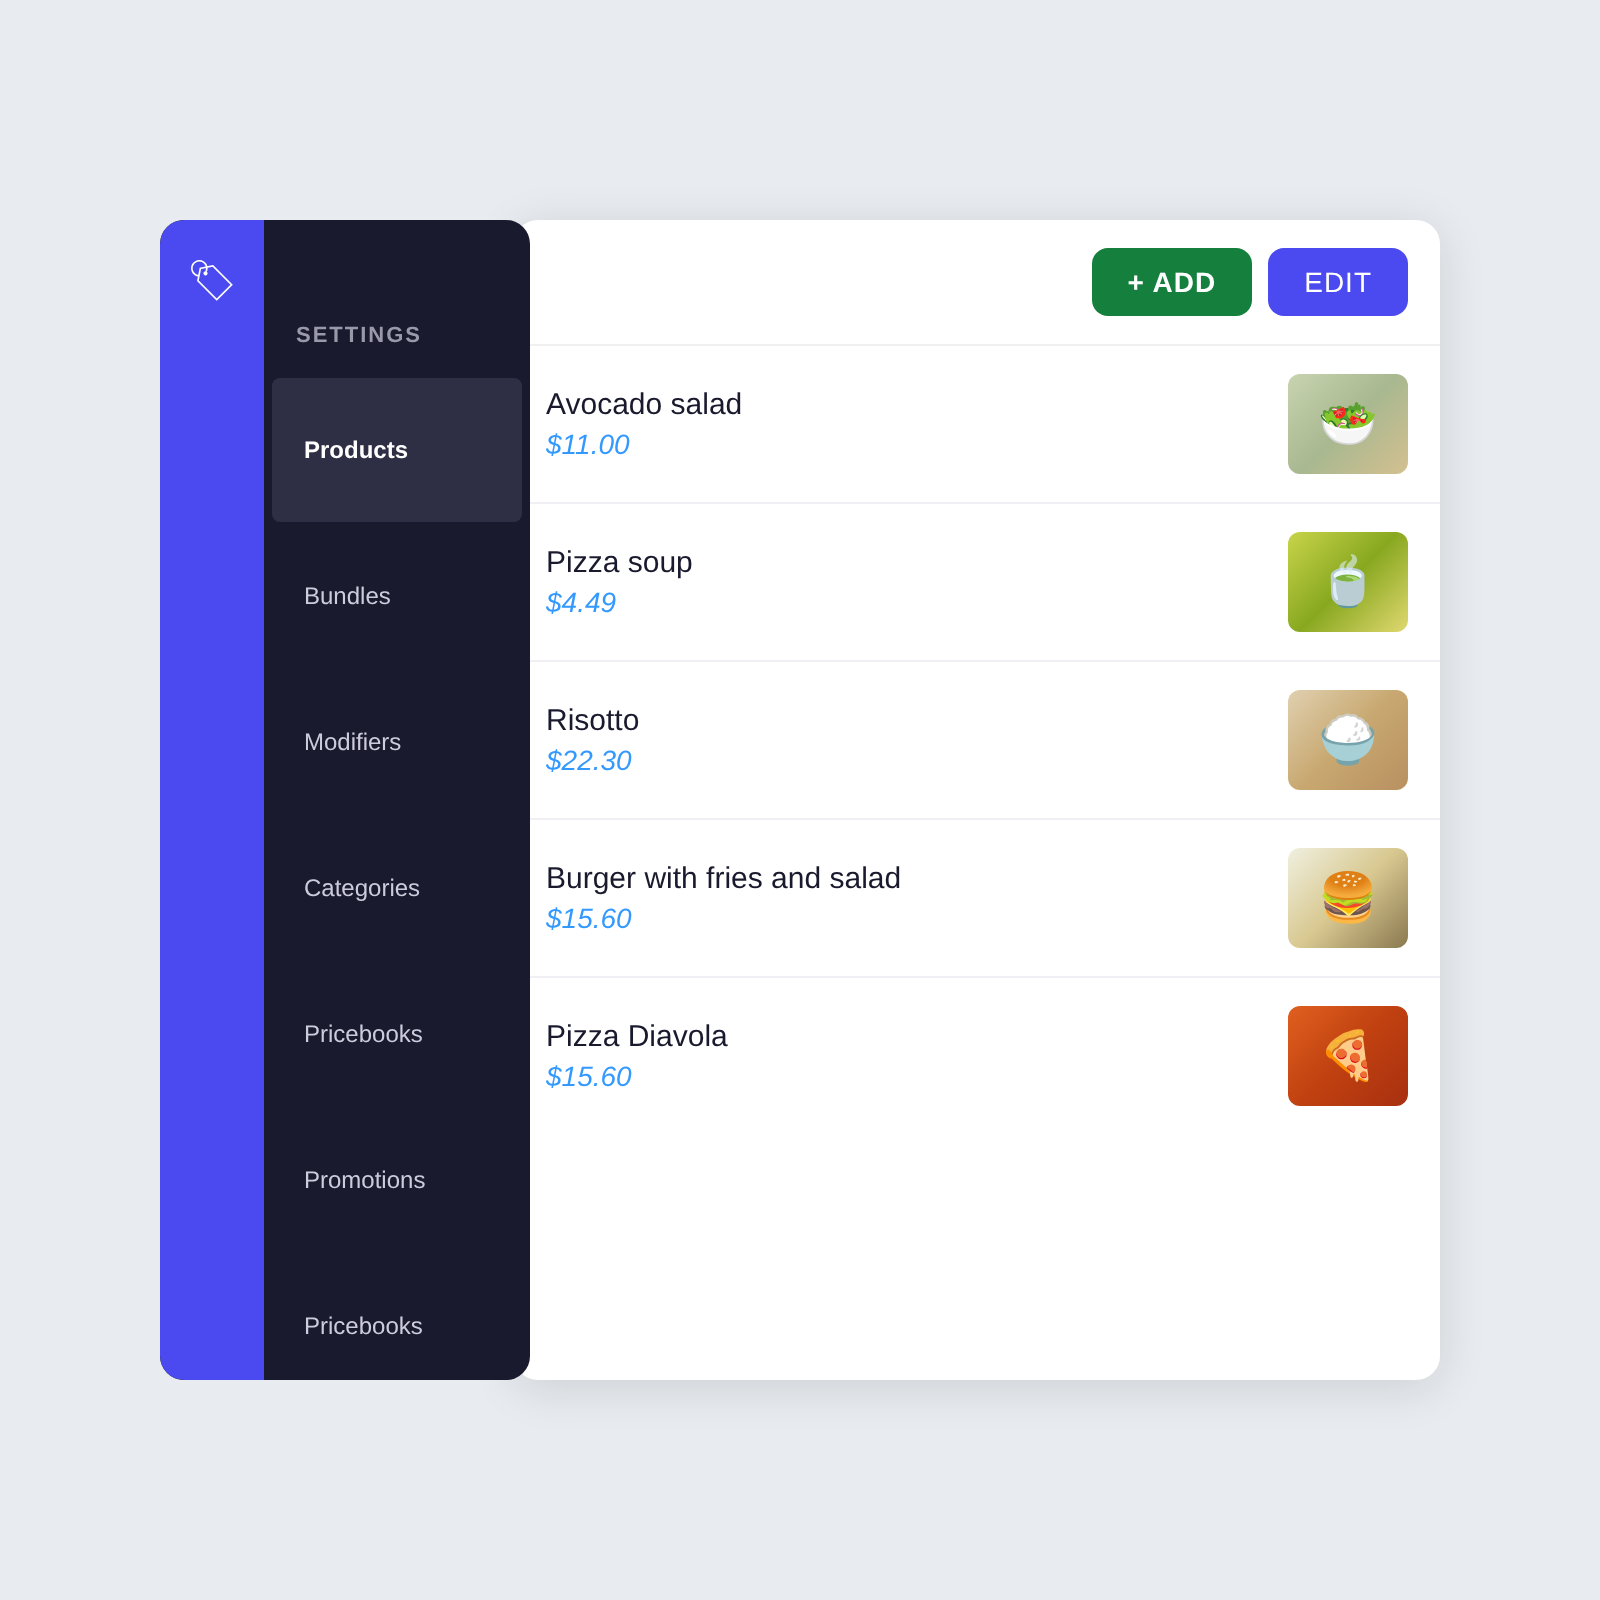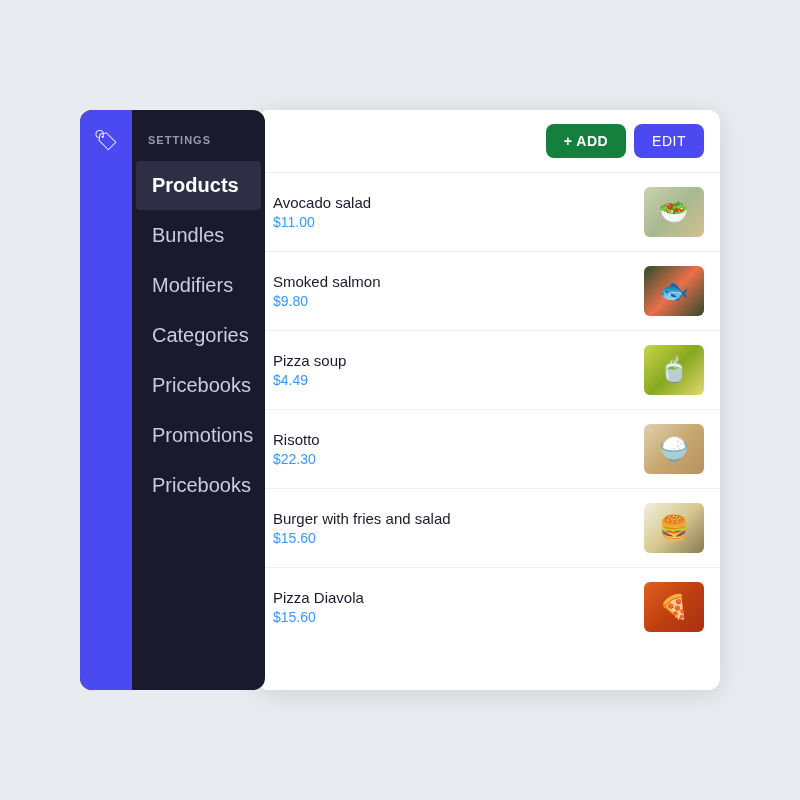--- a/index.html
+++ b/index.html
@@ -47,35 +47,36 @@
     }
 
     .sidebar-icon {
       color: white;
       font-size: 20px;
     }
 
     .sidebar-menu {
       margin-left: 52px;
       padding: 16px 0;
+      margin-top: 28px;
     }
 
     .sidebar-section-label {
       color: #9999aa;
       font-size: 11px;
       font-weight: 700;
       letter-spacing: 1px;
       padding: 8px 16px 14px 16px;
       text-transform: uppercase;
     }
 
     .sidebar-item {
-      padding: 13px 16px;
+      padding: 29px 16px;
       color: #ccccdd;
-      font-size: 20px;
+      font-size: 12px;
       font-weight: 400;
       cursor: pointer;
       border-radius: 4px;
       margin: 1px 4px;
     }
 
     .sidebar-item.active {
       background: #2e2e45;
       color: #ffffff;
       font-weight: 600;
@@ -154,20 +155,21 @@
       font-size: 15px;
       color: #1a1a2e;
       font-weight: 400;
       margin-bottom: 3px;
     }
 
     .product-price {
       font-size: 14px;
       color: #3399ff;
       font-weight: 400;
+      font-style: italic;
     }
 
     .product-image {
       width: 60px;
       height: 50px;
       border-radius: 6px;
       overflow: hidden;
       flex-shrink: 0;
       background: #e0e0e0;
       display: flex;
@@ -221,29 +223,20 @@
           <div class="product-info">
             <div class="product-name">Avocado salad</div>
             <div class="product-price">$11.00</div>
           </div>
           <div class="product-image img-avocado">
             <span class="food-icon">🥗</span>
           </div>
         </div>
         <div class="product-item">
           <div class="product-info">
-            <div class="product-name">Smoked salmon</div>
-            <div class="product-price">$9.80</div>
-          </div>
-          <div class="product-image img-salmon">
-            <span class="food-icon">🐟</span>
-          </div>
-        </div>
-        <div class="product-item">
-          <div class="product-info">
             <div class="product-name">Pizza soup</div>
             <div class="product-price">$4.49</div>
           </div>
           <div class="product-image img-soup">
             <span class="food-icon">🍵</span>
           </div>
         </div>
         <div class="product-item">
           <div class="product-info">
             <div class="product-name">Risotto</div>

